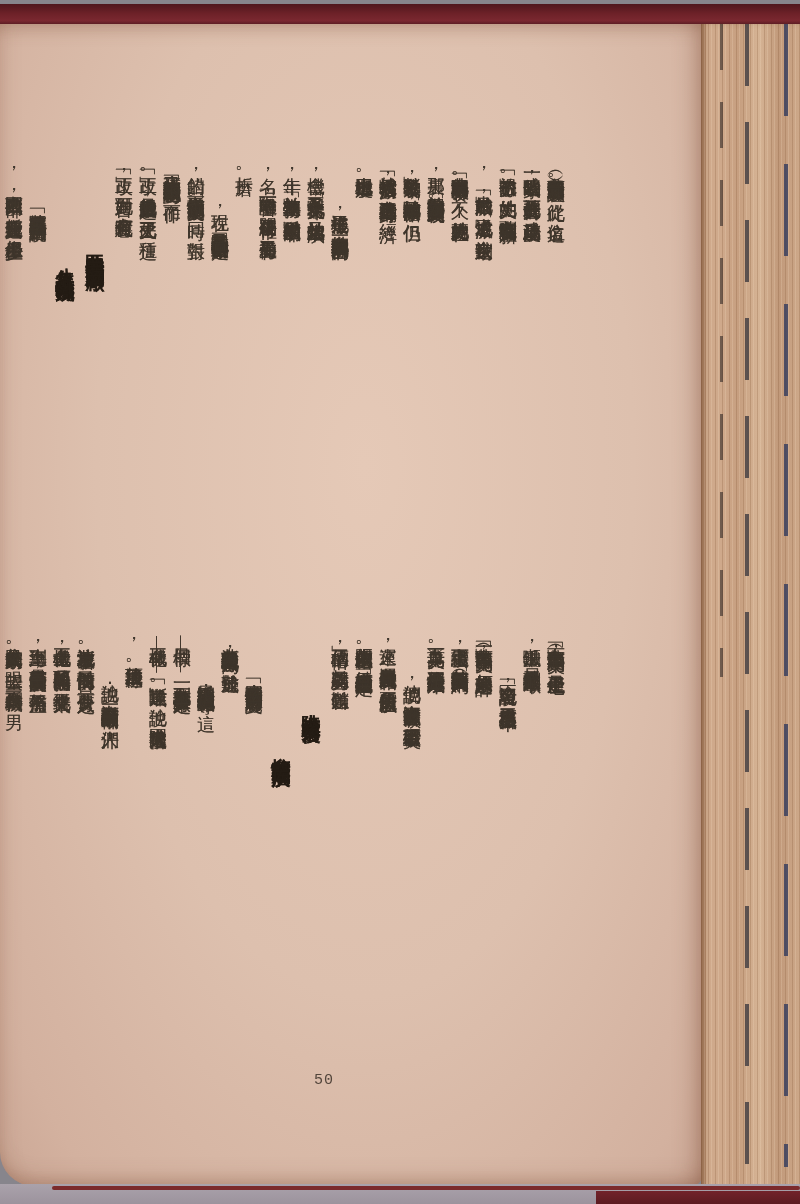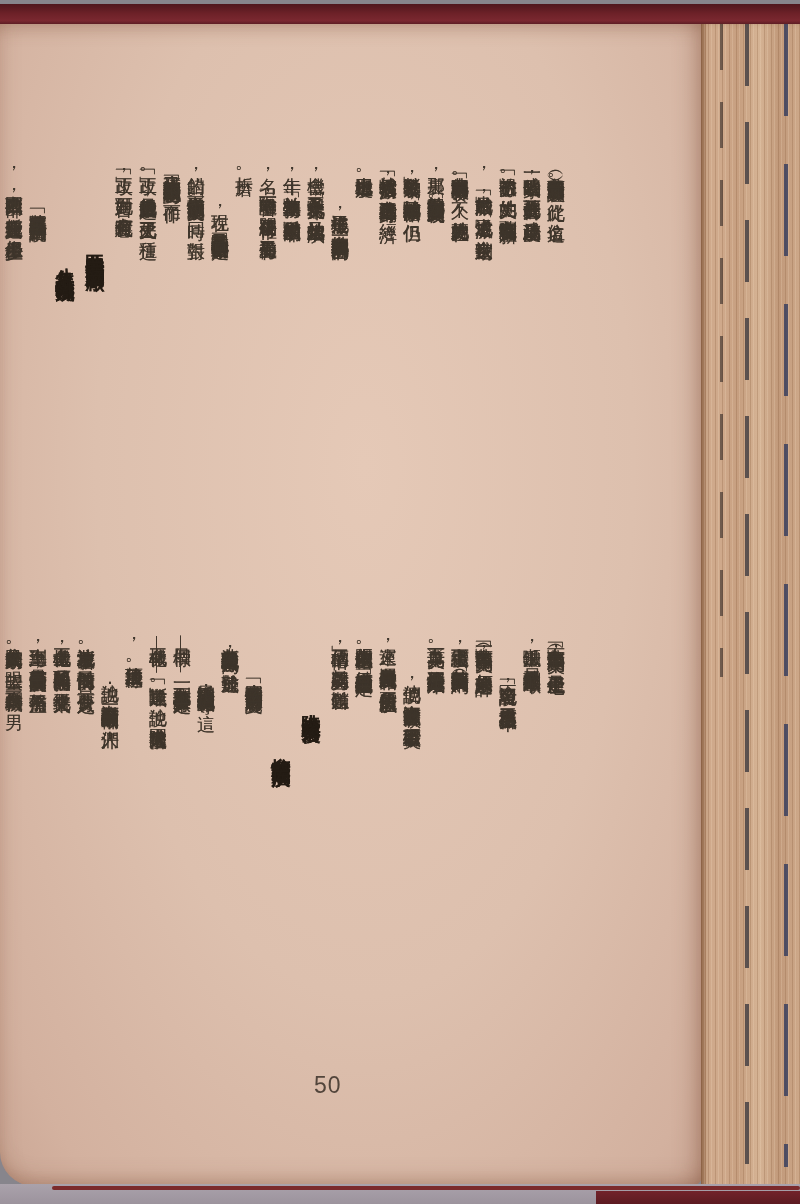--- a/index.html
+++ b/index.html
@@ -79,22 +79,22 @@
     font-weight:bold;
     font-size:19px;
     letter-spacing:1.5px;
     color:#241c14;
     line-height:27px;
     margin-left:2px;margin-right:3px;
     text-shadow:0 0 .5px rgba(30,22,14,.7);
   }
   .page-number{
     position:absolute;left:314px;top:1048px;
-    font-family:Liberation Sans, sans-serif;
-    font-size:23px;letter-spacing:1px;color:#52453b;
+    font-family:Liberation Mono, monospace;
+    font-size:15px;letter-spacing:1px;color:#52453b;
   }
 </style>
 </head>
 <body>
 
 <div class="photo">
   <div class="cover-top"></div>
 
   <div class="paper">
     <div class="band band-top" id="top-band">

